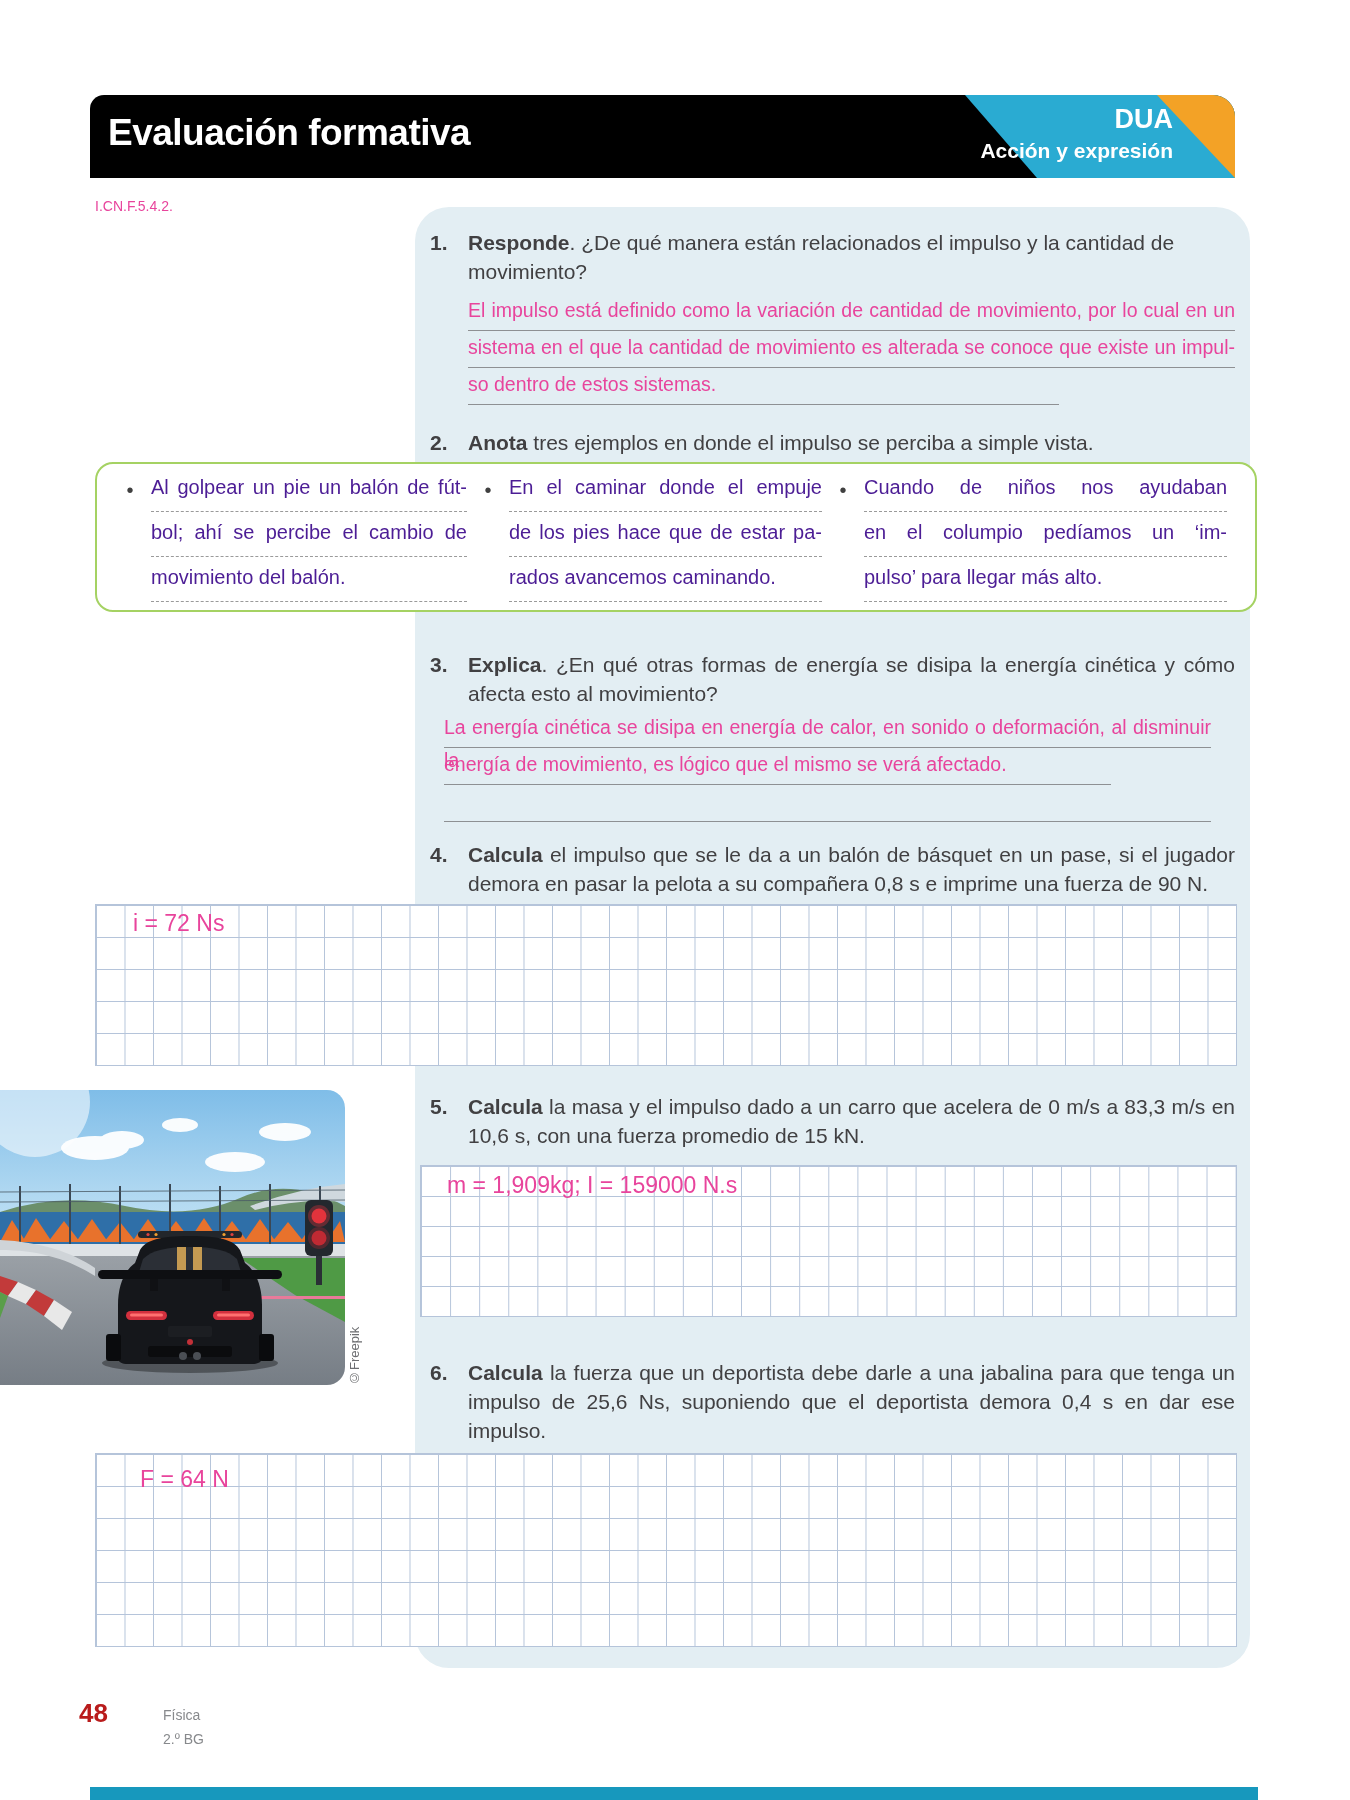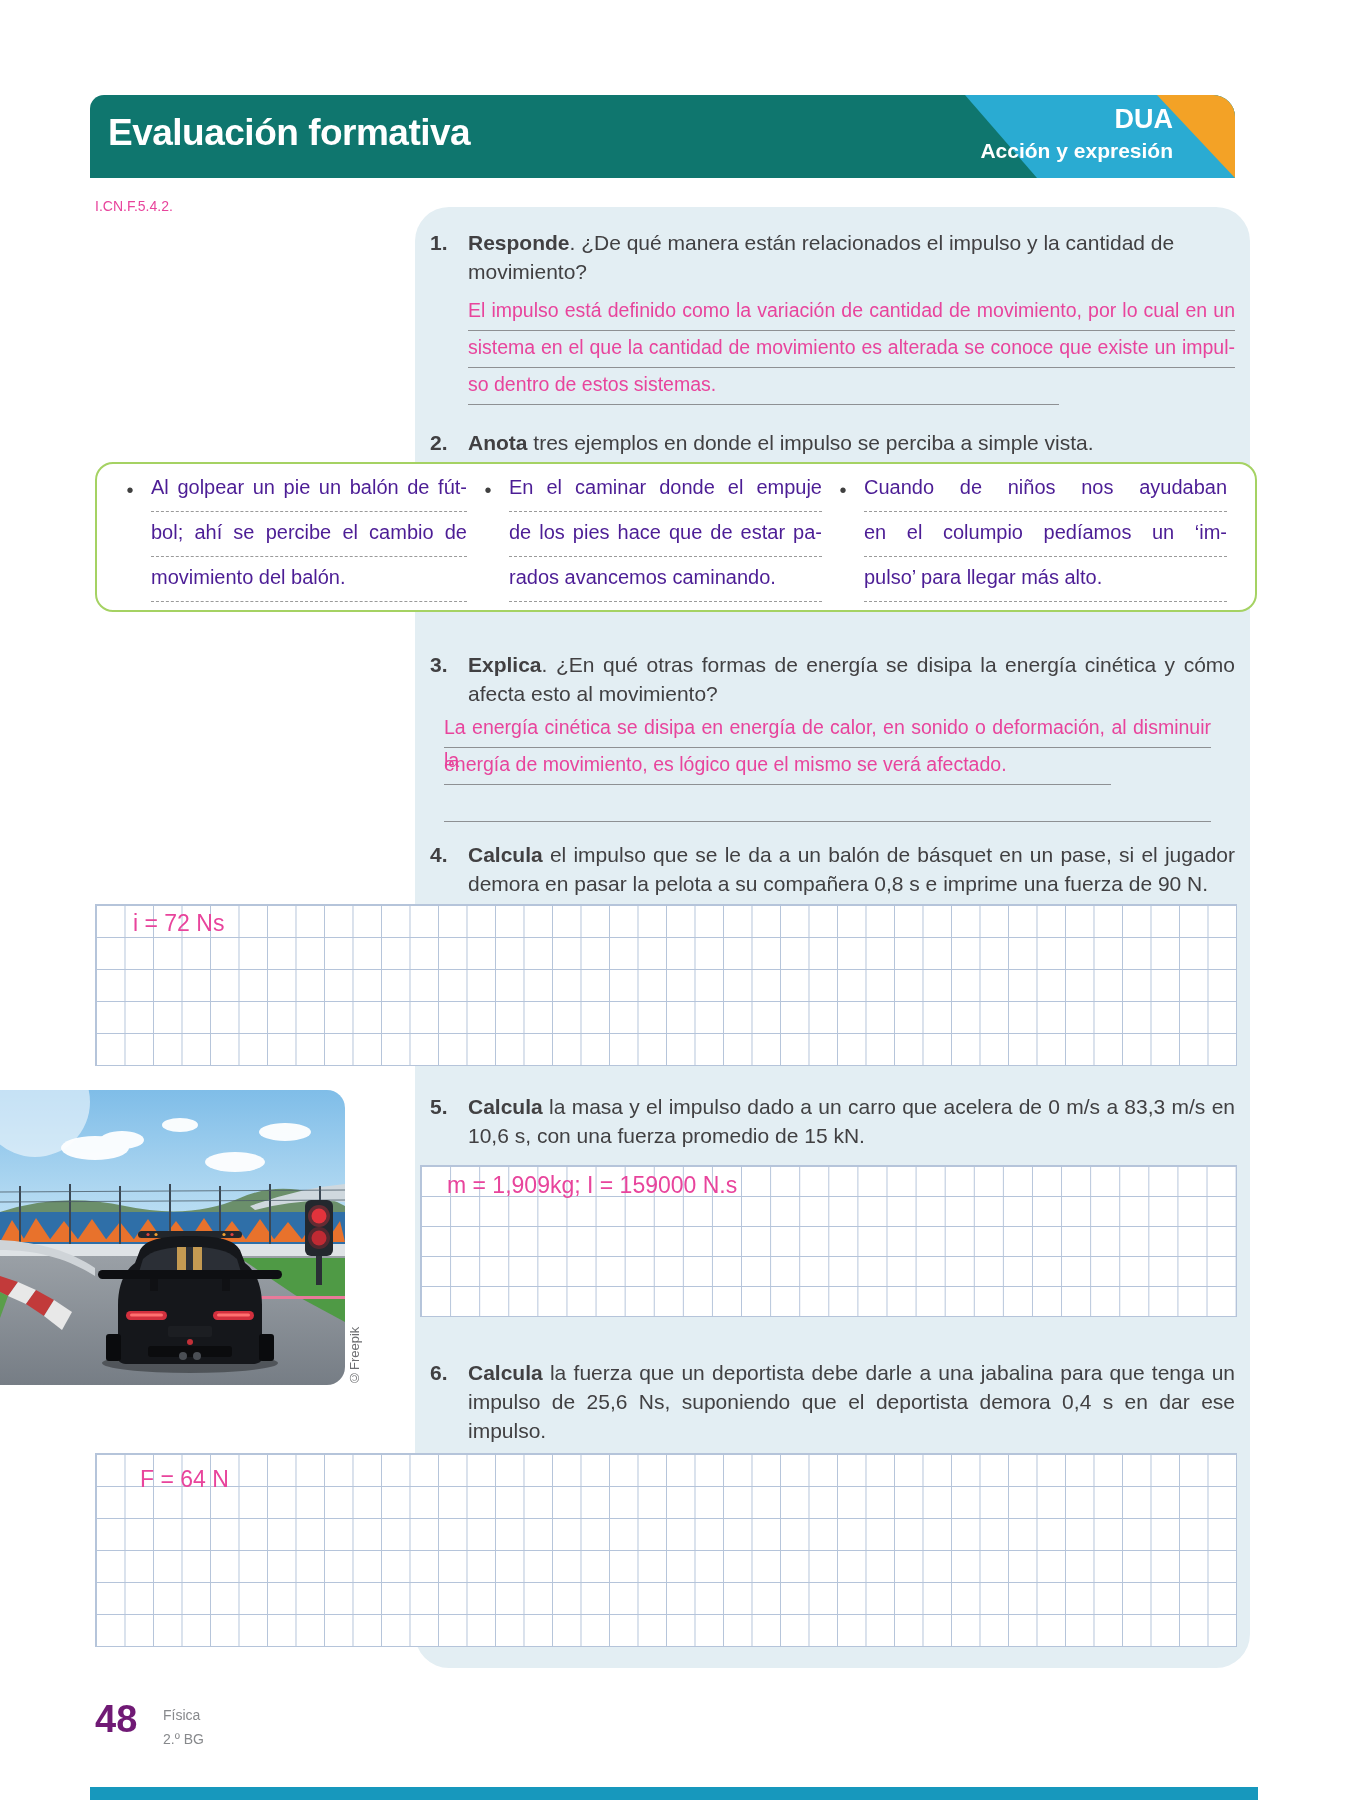--- a/index.html
+++ b/index.html
@@ -1,21 +1,21 @@
 <!DOCTYPE html>
 <html lang="es"><head>
 <meta charset="utf-8">
 <style>
   html,body{margin:0;padding:0;background:#fff;}
   .page{position:relative;width:1350px;height:1800px;background:#ffffff;overflow:hidden;
         font-family:"Liberation Sans",sans-serif;color:#414042;}
 
   
   .banner{position:absolute;left:90px;top:95px;width:1145px;height:83px;
-          background:#0f766e;border-radius:14px 22px 0 0;overflow:hidden;}
+          background:#000000;border-radius:14px 22px 0 0;overflow:hidden;}
   .banner-cyan{position:absolute;right:0;top:0;width:360px;height:100%;background:#2aabd2;
                clip-path:polygon(25% 0,100% 0,100% 100%,45% 100%);}
   .banner-orange{position:absolute;right:0;top:0;width:78px;height:100%;background:#f3a226;
                  clip-path:polygon(0 0,100% 0,100% 100%);}
   .banner-title{position:absolute;left:18px;top:17px;font-size:37px;font-weight:bold;color:#fff;
                 letter-spacing:-0.5px;}
   .dua{position:absolute;right:62px;top:9px;font-size:27px;font-weight:bold;color:#fff;}
   .dua-sub{position:absolute;right:62px;top:44px;font-size:21px;font-weight:bold;color:#fff;text-align:right;margin-left:30px;}
 
   .code{position:absolute;left:95px;top:198px;font-size:14px;color:#e8449c;text-align:right;}
@@ -60,21 +60,21 @@
   .grid.q5{background-size:29.1px 30px;}
   .grid-ans{position:absolute;color:#e8449c;font-size:23px;white-space:nowrap;}
 
   
   .photo{position:absolute;left:0;top:1090px;width:345px;height:295px;border-radius:0 18px 18px 0;
          overflow:hidden;}
   .credit{position:absolute;left:347px;top:1300px;height:85px;width:16px;
           writing-mode:vertical-rl;transform:rotate(180deg);font-size:13px;color:#6d6e71;}
 
   
-  .page-num{position:absolute;left:95px;top:1698px;font-size:38px;font-weight:bold;color:#701a75;}
+  .page-num{position:absolute;left:79px;top:1698px;font-size:26px;font-weight:bold;color:#b91c1c;}
   .footer-subject{position:absolute;left:163px;top:1703px;font-size:14px;color:#87898c;line-height:24px;}
   .bottom-bar{position:absolute;left:90px;top:1787px;width:1168px;height:13px;background:#1798bd;}
 </style>
 </head>
 <body>
 
 <div class="page">
 
   <div class="panel"></div>
 

